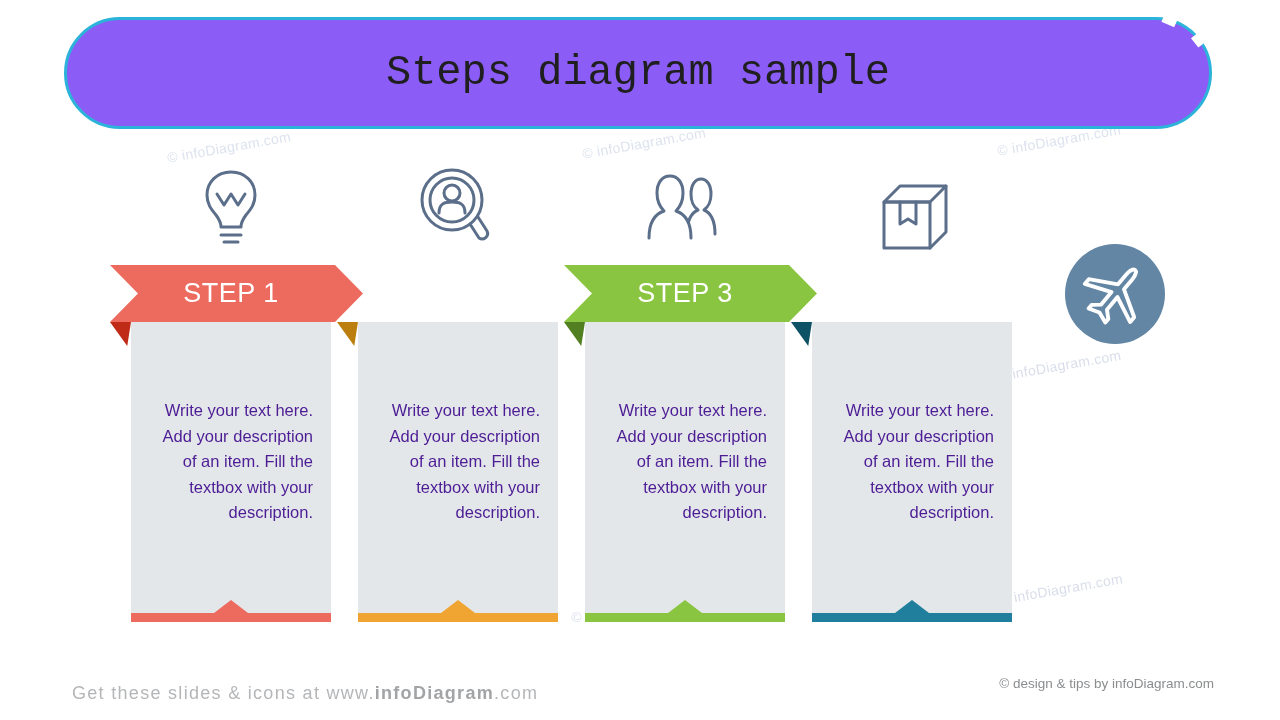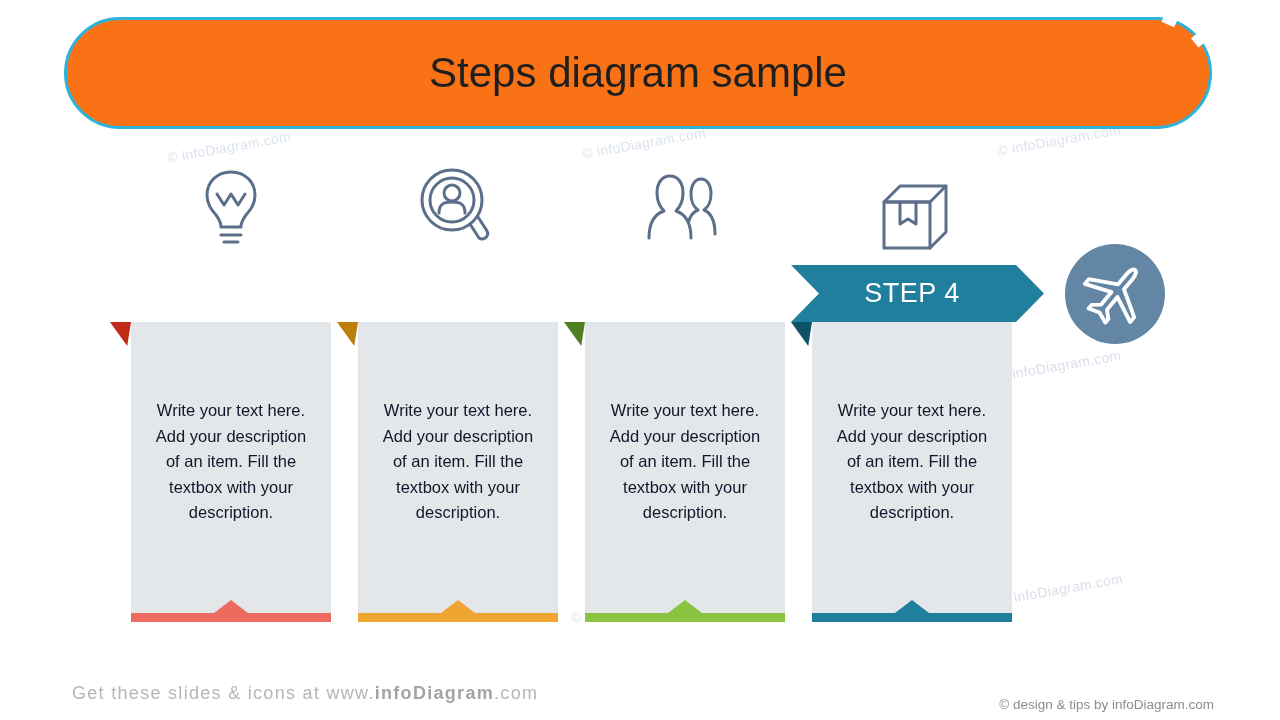--- a/index.html
+++ b/index.html
@@ -2,22 +2,22 @@
 <html><head>
 <meta charset="utf-8">
 <style>
   * { margin:0; padding:0; box-sizing:border-box; }
   html,body { width:1280px; height:720px; }
   body { position:relative; width:1280px; height:720px; background:#ffffff; overflow:hidden;
          font-family:"Liberation Sans", sans-serif; }
 
   
   .title-pill { position:absolute; left:64px; top:17px; width:1148px; height:112px;
-    background:#f97316; border:3px solid #2bb3d9; border-radius:58px; z-index:3;
-    display:flex; align-items:center; justify-content:center; }
+    background:#8b5cf6; border:3px solid #2bb3d9; border-radius:58px; z-index:3;
+    display:flex; align-items:center; justify-content:center;font-family:Liberation Mono, monospace; }
   .title-pill h1 { font-size:42px; font-weight:400; color:#1f1f1f; letter-spacing:0px; }
   .pill-gap { position:absolute; background:#ffffff; z-index:4; }
   .pill-gap1 { left:1163px; top:14px; width:14px; height:11px; transform:rotate(24deg); }
   .pill-gap2 { left:1193px; top:34px; width:12px; height:11px; transform:rotate(52deg); }
 
   
   .wm { position:absolute; color:#dde3ee; font-size:14px; letter-spacing:.3px;
         transform:rotate(-10deg); transform-origin:left top; white-space:nowrap; z-index:1; }
   .wm-behind { z-index:0; color:#d9deea; }
 
@@ -31,36 +31,36 @@
     clip-path:polygon(0 0, calc(100% - 28px) 0, 100% 50%, calc(100% - 28px) 100%, 0 100%, 28px 50%); }
   .banner .label { position:absolute; left:21px; top:0; width:200px; height:57px;
     display:flex; align-items:center; justify-content:center;
     color:#ffffff; font-size:27px; letter-spacing:.5px; }
 
   .fold { position:absolute; left:-21px; top:162px; width:21px; height:24px;
     background:var(--fold); clip-path:polygon(0 0, 100% 0, 82% 100%); }
 
   .panel { position:absolute; left:0; top:162px; width:200px; height:300px; background:#e4e7ea;
     display:flex; align-items:center; justify-content:center; }
-  .panel p { width:164px; text-align:center; font-size:16.5px; line-height:25.5px;
-    color:#0f172a; margin-bottom:20px; }
+  .panel p { width:164px; text-align:right; font-size:16.5px; line-height:25.5px;
+    color:#4c1d95; margin-bottom:20px; }
   .bar { position:absolute; left:0; bottom:0; width:100%; height:9px; background:var(--c); }
   .chevron-up { position:absolute; left:50%; bottom:9px; width:34px; height:13px; margin-left:-17px;
     background:var(--c); clip-path:polygon(50% 0, 100% 100%, 0 100%); }
 
   
   .badge { position:absolute; left:1065px; top:244px; width:100px; height:100px;
     border-radius:50%; z-index:2; }
   .badge svg { width:100%; height:100%; }
 
   
   .footer { position:absolute; left:72px; top:683px; font-size:18px; letter-spacing:1.3px;
     color:#b4b6b8; z-index:3; }
   .footer b { color:#a2a4a6; font-weight:700; }
-  .copyright { position:absolute; right:66px; top:697px; font-size:13.5px; color:#8b8d8f; z-index:3; }
+  .copyright { position:absolute; right:66px; top:676px; font-size:13.5px; color:#8b8d8f; z-index:3; }
 </style>
 </head>
 <body>
 
 <div class="title-pill">
   <h1>Steps diagram sample</h1>
 </div>
 <div class="pill-gap pill-gap1"></div>
 <div class="pill-gap pill-gap2"></div>
 
@@ -72,20 +72,23 @@
 <div class="wm wm-behind" style="left:155px; top:610px;">© infoDiagram.com</div>
 <div class="wm wm-behind" style="left:570px; top:610px;">© infoDiagram.com</div>
 
 <div class="step" style="left: 131px; --c: #ed6a5e; --fold: #c02b17;">
   <div class="icon">
     <svg viewBox="0 0 100 100" fill="none" stroke="#5b6e8a" stroke-width="3" stroke-linecap="round" stroke-linejoin="round">
       <path d="M50,12 C36,12 26,22 26,35 C26,44 30,49 35,55 C38,59 40,62 40,67 L60,67 C60,62 62,59 65,55 C70,49 74,44 74,35 C74,22 64,12 50,12 Z"></path>
       <path d="M36,34 L43,45 L50,34 L57,45 L64,34"></path>
       <path d="M40,75 L60,75 M43,82 L57,82"></path>
     </svg>
+  </div>
+  <div class="banner">
+    <span class="label">STEP 1</span>
   </div>
   <div class="fold"></div>
   <div class="panel">
     <p>Write your text here. Add your description of an item. Fill the textbox with your description.</p>
     <div class="chevron-up"></div>
     <div class="bar"></div>
   </div>
 </div>
 
 <div class="step" style="left: 358px; --c: #f0a431; --fold: #bc7f0d;">
@@ -107,39 +110,39 @@
 </div>
 
 <div class="step" style="left: 585px; --c: #8ac541; --fold: #527f22;">
   <div class="icon">
     <svg viewBox="0 0 100 100" fill="none" stroke="#5b6e8a" stroke-width="3" stroke-linecap="round" stroke-linejoin="round">
       <path d="M52,74 C52,60 56,53 63,50 C58,46 56,42 56,34 C56,25 60,19 66,19 C72,19 76,25 76,34 C76,42 74,46 69,50 C76,53 80,60 80,74"></path>
       <path fill="#ffffff" stroke="none" d="M14,78 C14,62 20,54 29,51 C24,46 22,41 22,33 C22,23 27,16 35,16 C43,16 48,23 48,33 C48,41 46,46 41,51 C50,54 56,62 56,78 Z"></path>
       <path d="M14,78 C14,62 20,54 29,51 C24,46 22,41 22,33 C22,23 27,16 35,16 C43,16 48,23 48,33 C48,41 46,46 41,51 C50,54 56,62 56,78"></path>
     </svg>
   </div>
+  <div class="banner">
+    <span class="label">STEP 3</span>
+  </div>
   <div class="fold"></div>
   <div class="panel">
     <p>Write your text here. Add your description of an item. Fill the textbox with your description.</p>
     <div class="chevron-up"></div>
     <div class="bar"></div>
   </div>
 </div>
 
 <div class="step" style="left: 812px; --c: #1f7f9c; --fold: #0e5265;">
   <div class="icon">
     <svg viewBox="0 0 100 100" fill="none" stroke="#5b6e8a" stroke-width="3" stroke-linecap="round" stroke-linejoin="round">
       <rect x="22" y="42" width="46" height="46"></rect>
       <path d="M22,42 L38,26 L84,26 L68,42 Z"></path>
       <path d="M84,26 L84,72 L68,88"></path>
       <path d="M38,42 L38,64 L46,59 L54,64 L54,42"></path>
     </svg>
-  </div>
-  <div class="banner">
-    <span class="label">STEP 4</span>
   </div>
   <div class="fold"></div>
   <div class="panel">
     <p>Write your text here. Add your description of an item. Fill the textbox with your description.</p>
     <div class="chevron-up"></div>
     <div class="bar"></div>
   </div>
 </div>
 
 <div class="badge" style="background: rgb(99, 134, 164);">

